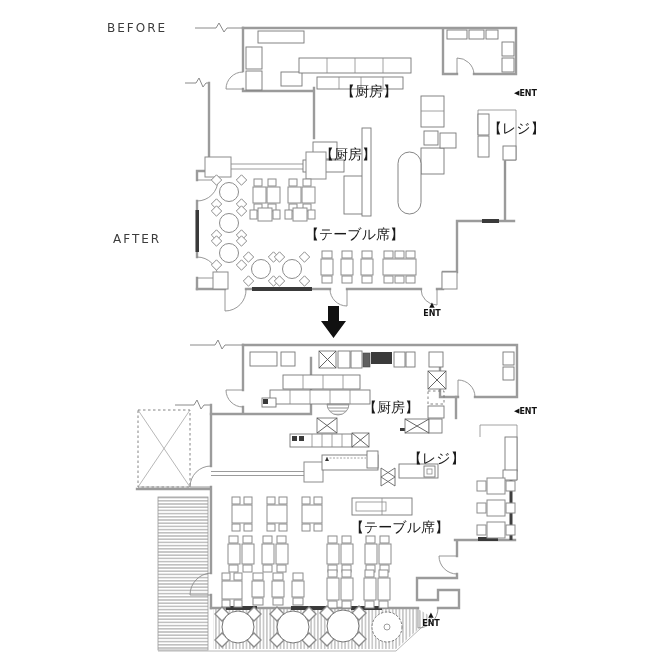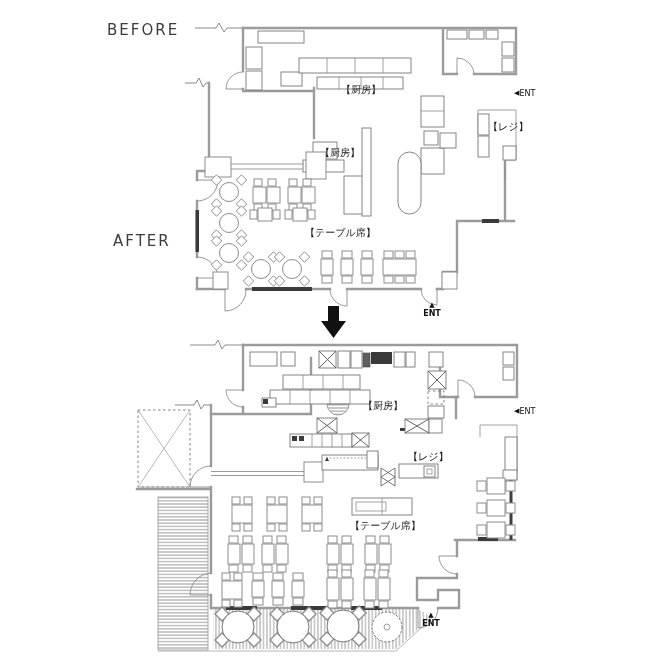--- a/index.html
+++ b/index.html
@@ -1,21 +1,21 @@
 <!DOCTYPE html>
 <html><head>
 <meta charset="utf-8">
 <style>
   html,body{margin:0;padding:0;background:#fff;}
   .stage{position:relative;width:650px;height:670px;background:#fff;overflow:hidden;
          font-family:"DejaVu Sans",sans-serif;}
   .stage svg{position:absolute;left:0;top:0;}
-  .lbl{position:absolute;font-size:10px;color:#1a1a1a;white-space:nowrap;line-height:1.1;}
-  .phase{position:absolute;font-size:15px;letter-spacing:2px;color:#3c3c3c;}
-  .ent{position:absolute;font-size:8px;font-weight:normal;color:#111;white-space:nowrap;line-height:1;}
+  .lbl{position:absolute;font-size:14px;color:#1a1a1a;white-space:nowrap;line-height:1.1;}
+  .phase{position:absolute;font-size:12px;letter-spacing:2px;color:#3c3c3c;}
+  .ent{position:absolute;font-size:8px;font-weight:bold;color:#111;white-space:nowrap;line-height:1;}
   .ent .tri{font-size:7px;vertical-align:1px;}
   .entv{position:absolute;font-size:8px;font-weight:bold;color:#111;text-align:center;line-height:1.1;}
   .entv .tri{display:block;font-size:7px;}
   
   .wall{stroke:#9b9b9b;stroke-width:2.4;fill:none;stroke-linecap:square;}
   .wallthin{stroke:#9b9b9b;stroke-width:1.1;fill:none;}
   .dark{stroke:#3f3f3f;stroke-width:3;fill:none;}
   .brk{stroke:#8a8a8a;stroke-width:1;fill:none;}
   .f{fill:#fff;stroke:#8c8c8c;stroke-width:1;}
   .e{fill:#fff;stroke:#777;stroke-width:0.9;}

